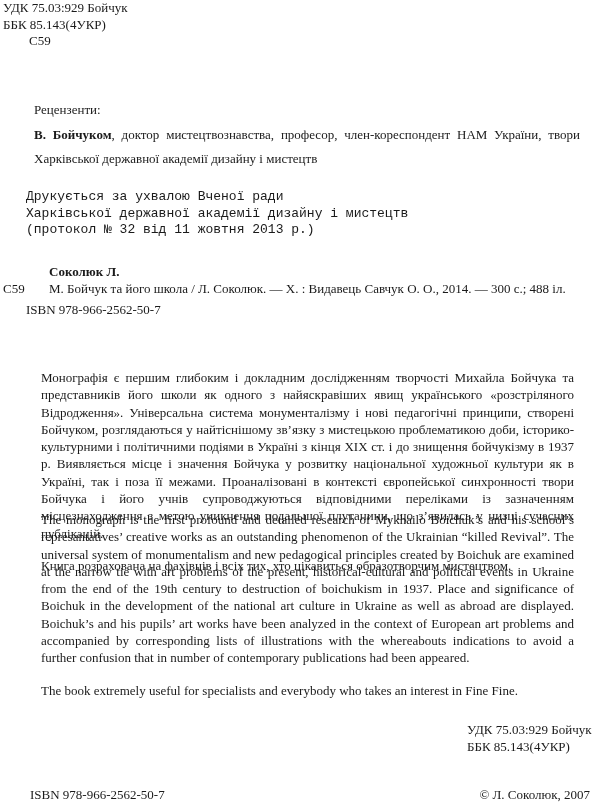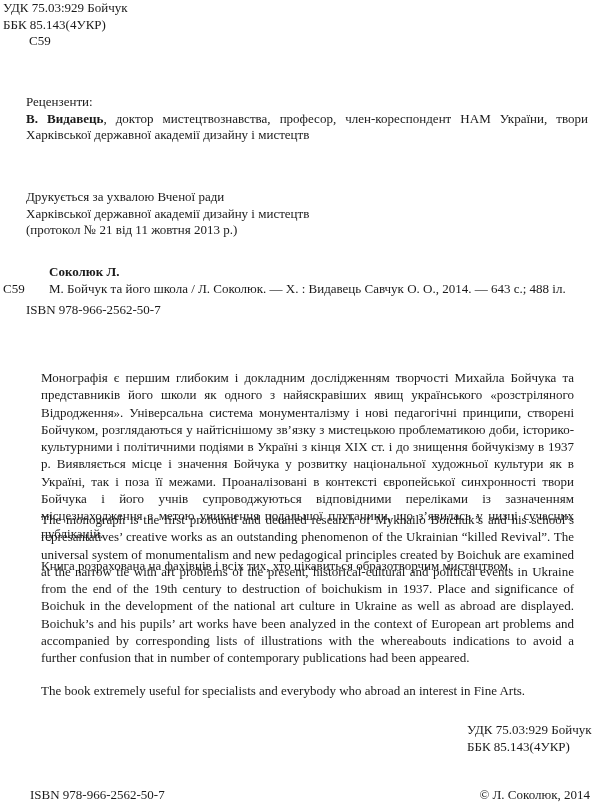--- a/index.html
+++ b/index.html
@@ -24,30 +24,30 @@
       line-height: 16.5px;
     }
     .top-codes .c59 { padding-left: 26px; }
 
     .reviewers {
       left: 26px;
       top: 94px;
       width: 562px;
       line-height: 16.5px;
     }
-    .reviewers p { margin: 0; text-align: justify; }
+    .reviewers p { margin: 8px; text-align: justify; }
     .reviewers .rv-line { text-align: justify; text-align-last: justify; }
     .reviewers b { font-weight: bold; }
 
     .approval {
       left: 26px;
       top: 189px;
       line-height: 16.5px;
     }
-    .approval div { white-space: nowrap; }
+    .approval div { white-space: nowrap; font-family: Liberation Mono, monospace; }
 
     .author-name {
       left: 49px;
       top: 264px;
       font-weight: bold;
     }
     .bib-code {
       left: 3px;
       top: 281px;
     }
@@ -90,44 +90,44 @@
 <body>
 
 <div class="abs top-codes">
   <div>УДК 75.03:929 Бойчук</div>
   <div>ББК 85.143(4УКР)</div>
   <div class="c59">С59</div>
 </div>
 
 <div class="abs reviewers">
   <p>Рецензенти:</p>
-  <p class="rv-line"><b>В. Видавець</b><span>, доктор мистецтвознавства, професор, член-кореспондент НАМ України, твори</span></p>
+  <p class="rv-line"><b>В. Бойчуком</b><span>, доктор мистецтвознавства, професор, член-кореспондент НАМ України, твори</span></p>
   <p>Харківської державної академії дизайну і мистецтв</p>
 </div>
 
 <div class="abs approval">
   <div>Друкується за ухвалою Вченої ради</div>
   <div>Харківської державної академії дизайну і мистецтв</div>
-  <div>(протокол № 21 від 11 жовтня 2013 р.)</div>
+  <div>(протокол № 32 від 11 жовтня 2013 р.)</div>
 </div>
 
 <div class="abs author-name">Соколюк Л.</div>
 <div class="abs bib-code">С59</div>
-<div class="abs bib-entry">М. Бойчук та його школа / Л. Соколюк. — Х. : Видавець Савчук О. О., 2014. — 643 с.; 488 іл.</div>
+<div class="abs bib-entry">М. Бойчук та його школа / Л. Соколюк. — Х. : Видавець Савчук О. О., 2014. — 300 с.; 488 іл.</div>
 <div class="abs isbn-top">ISBN 978-966-2562-50-7</div>
 
 <div class="abs abstract abstract-uk">
   <p>Монографія є першим глибоким і докладним дослідженням творчості Михайла Бойчука та представників його школи як одного з найяскравіших явищ українського «розстріляного Відродження». Універсальна система монументалізму і нові педагогічні принципи, створені Бойчуком, розглядаються у найтіснішому зв’язку з мистецькою проблематикою доби, історико-культурними і політичними подіями в Україні з кінця ХІХ ст. і до знищення бойчукізму в 1937 р. Виявляється місце і значення Бойчука у розвитку національної художньої культури як в Україні, так і поза її межами. Проаналізовані в контексті європейської синхронності твори Бойчука і його учнів супроводжуються відповідними переліками із зазначенням місцезнаходження з метою уникнення подальшої плутанини, що з’явилась у низці сучасних публікацій.</p>
   <p class="last">Книга розрахована на фахівців і всіх тих, хто цікавиться образотворчим мистецтвом.</p>
 </div>
 
 <div class="abs abstract abstract-en">
   <p class="last">The monograph is the first profound and detailed research of Mykhailo Boichuk’s and his school’s represantatives’ creative works as an outstanding phenomenon of the Ukrainian “killed Revival”. The universal system of monumentalism and new pedagogical principles created by Boichuk are examined at the narrow tie with art problems of the present, historical-cultural and political events in Ukraine from the end of the 19th century to destruction of boichukism in 1937. Place and significance of Boichuk in the development of the national art culture in Ukraine as well as abroad are displayed. Boichuk’s and his pupils’ art works have been analyzed in the context of European art problems and accompanied by corresponding lists of illustrations with the whereabouts indications to avoid a further confusion that in number of contemporary publications had been appeared.</p>
-  <p class="last">The book extremely useful for specialists and everybody who abroad an interest in Fine Arts.</p>
+  <p class="last">The book extremely useful for specialists and everybody who takes an interest in Fine Fine.</p>
 </div>
 
 <div class="abs bottom-codes">
   <div>УДК 75.03:929 Бойчук</div>
   <div>ББК 85.143(4УКР)</div>
 </div>
 
 <div class="abs isbn-bottom">ISBN 978-966-2562-50-7</div>
-<div class="abs copyright">© Л. Соколюк, 2014</div>
+<div class="abs copyright">© Л. Соколюк, 2007</div>
 
 </body></html>

